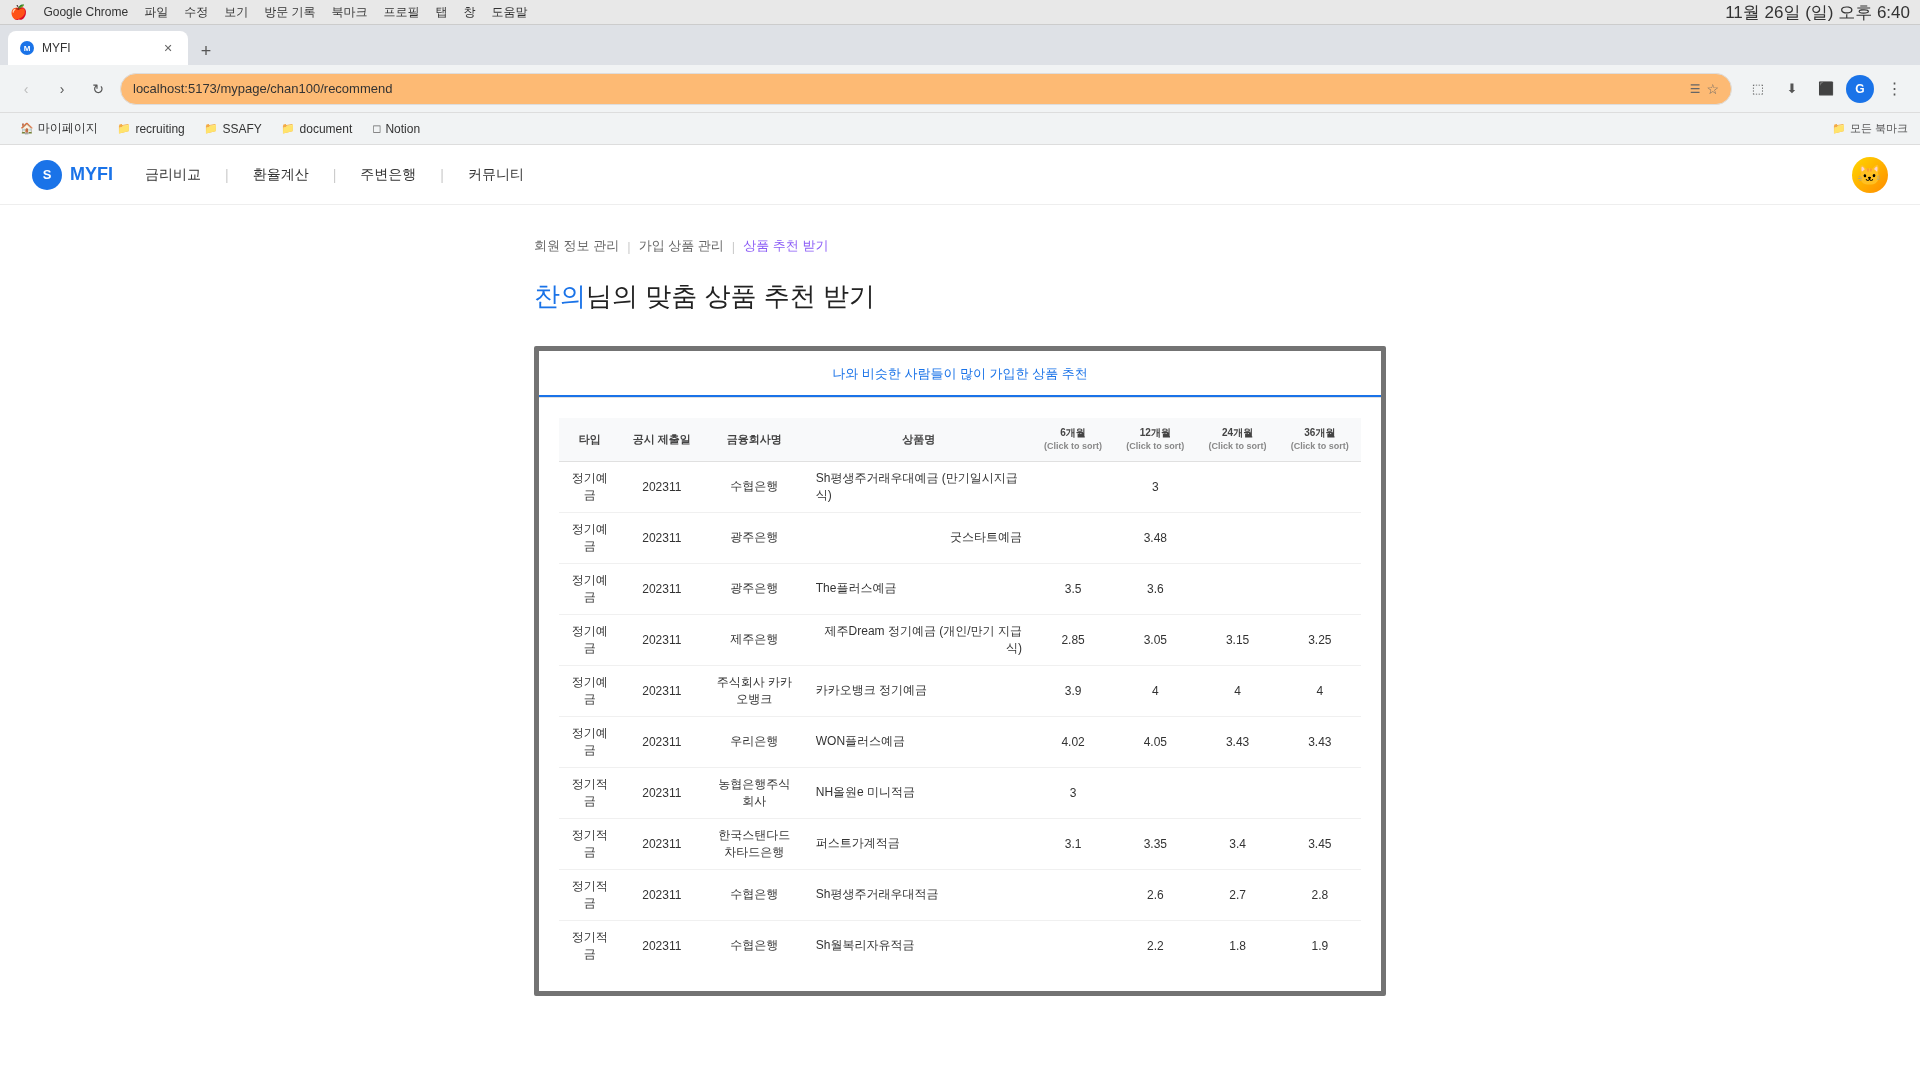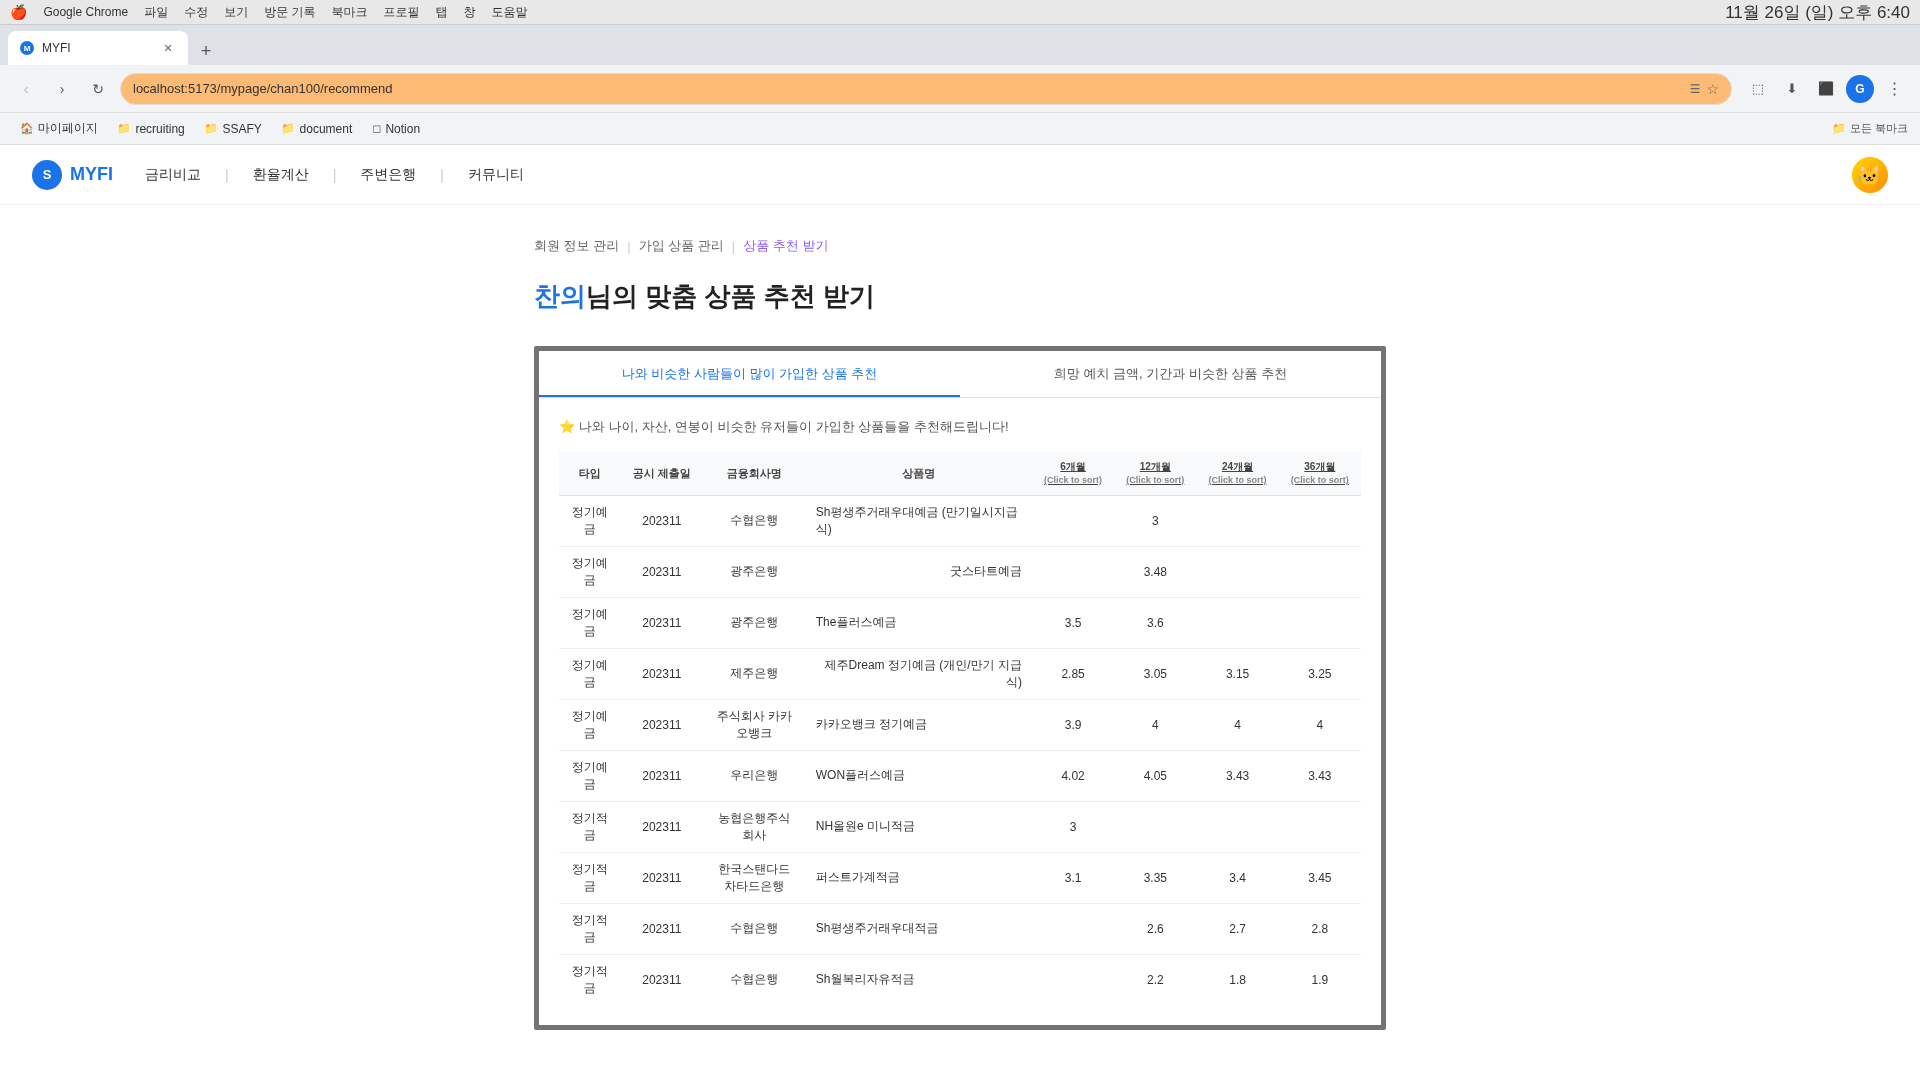--- a/index.html
+++ b/index.html
@@ -160,21 +160,21 @@
       font-size: 13px;
       color: #666;
       margin-bottom: 24px;
     }
     .breadcrumb span { cursor: pointer; }
     .breadcrumb .active { color: #8b5cf6; font-weight: 500; }
     .breadcrumb-sep { color: #ccc; }
 
     .page-title {
       font-size: 26px;
-      font-weight: bold;
+      font-weight: normal;
       margin-bottom: 32px;
       color: #222;
     }
     .page-title .highlight { color: #1a73e8; }
 
     
     .tabs-container {
       border: 5px solid #737373;
       border-radius: 2px;
       overflow: hidden;
@@ -235,21 +235,21 @@
       border-bottom: 1px solid #f0f0f0;
       color: #333;
       font-size: 12px;
     }
     .recommend-table tr:last-child td { border-bottom: none; }
     .col-type { width: 60px; }
     .col-date { width: 80px; }
     .col-bank { width: 100px; }
     .col-name { width: 220px; }
     .col-rate { width: 80px; }
-    .rate-header { font-size: 10px; line-height: 1.4; text-decoration: underline; }
+    .rate-header { font-size: 10px; line-height: 1.4; }
     .rate-header .click-hint { color: #888; font-size: 9px; }
   </style>
 </head>
 <body>
 
 <div class="os-bar">
   <div class="os-bar-left">
     <span class="apple-icon">🍎</span>
     <span>Google Chrome</span>
     <span>파일</span>
@@ -356,30 +356,23 @@
 
   <div class="page-title">
     <span class="highlight">찬의</span><span>님의 맞춤 상품 추천 받기</span>
   </div>
 
   <div class="tabs-container">
     <div class="tabs-header">
       <div class="tab-item active">
         <span>나와 비슷한 사람들이 많이 가입한 상품 추천</span>
       </div>
-      <div class="tab-item">
-        <span>희망 예치 금액, 기간과 비슷한 상품 추천</span>
-      </div>
     </div>
 
     <div class="tab-content">
-      <div class="tab-description">
-        <span class="star">⭐</span>
-        <span>나와 나이, 자산, 연봉이 비슷한 유저들이 가입한 상품들을 추천해드립니다!</span>
-      </div>
 
       <table class="recommend-table">
         <thead>
           <tr>
             <th class="col-type">
               <span>타입</span>
             </th>
             <th class="col-date">
               <span>공시 제출일</span>
             </th>

